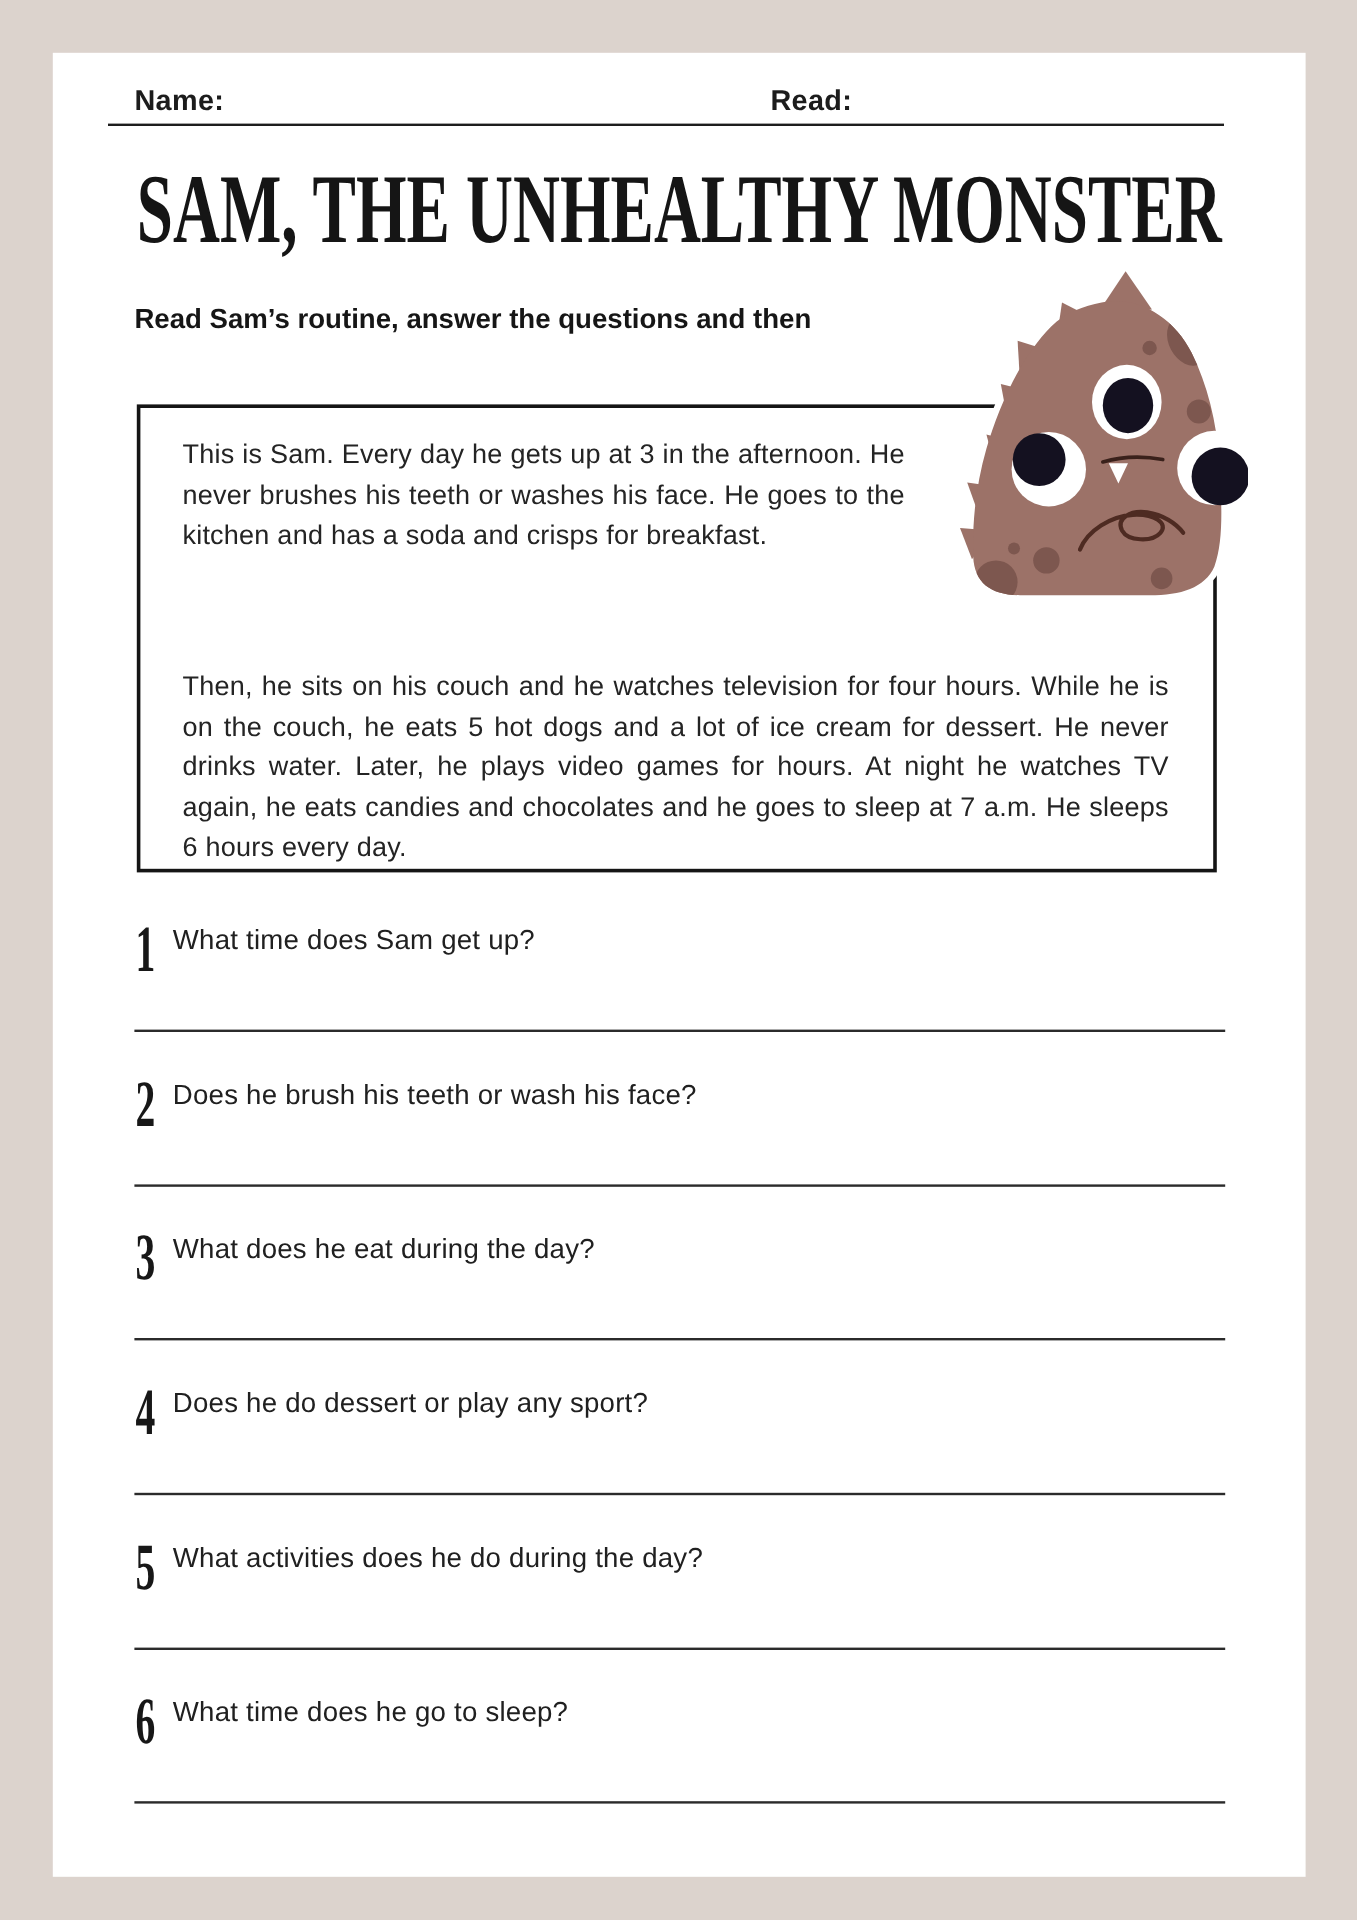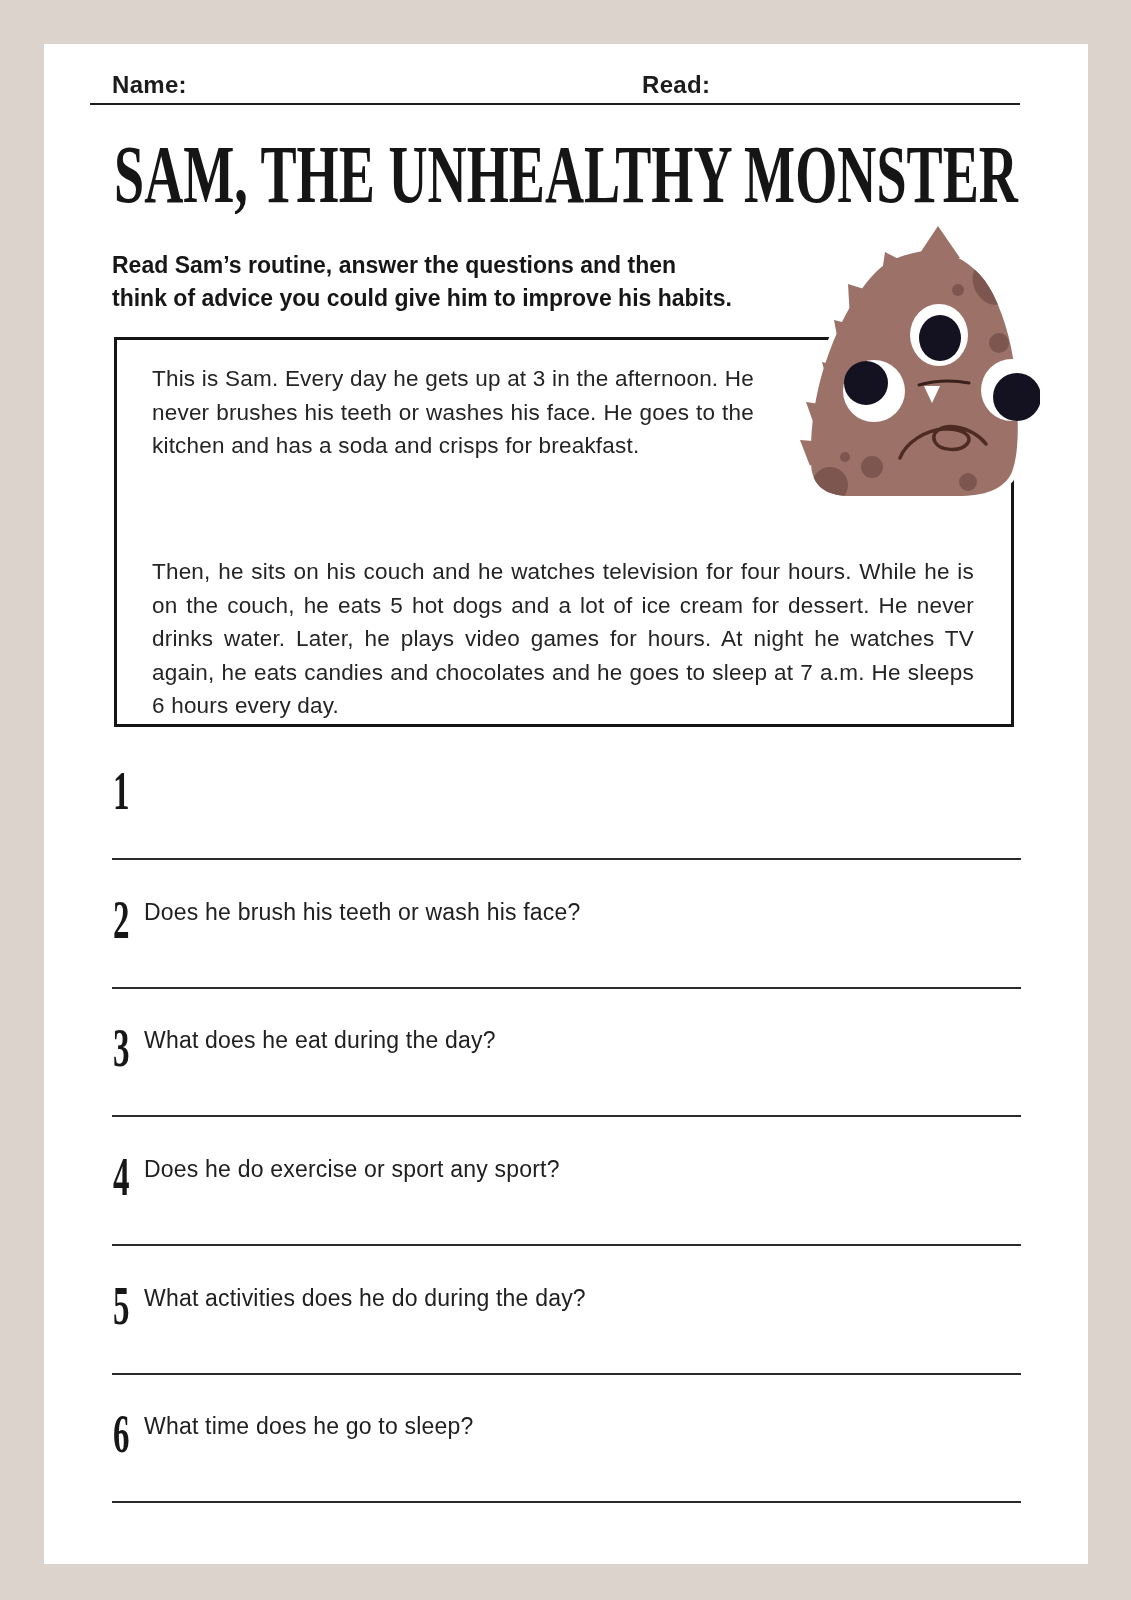--- a/index.html
+++ b/index.html
@@ -35,21 +35,20 @@
   <div class="hdr-label" style="left:112px">Name:</div>
   <div class="hdr-label" style="left:642px">Read:</div>
   <div class="hdr-line"></div>
 
   <svg class="title-svg" width="912" height="78">
     <text x="456" y="66" text-anchor="middle" textLength="904" lengthAdjust="spacingAndGlyphs">SAM, THE UNHEALTHY MONSTER</text>
   </svg>
 
   <div class="instructions">
     <div>Read Sam’s routine, answer the questions and then</div>
-    <div>think of advice you could give him to improve his habits.</div>
   </div>
 
   <div class="passage-box"></div>
   <div class="para para1">This is Sam. Every day he gets up at 3 in the afternoon. He never brushes his teeth or washes his face. He goes to the kitchen and has a soda and crisps for breakfast.</div>
   <div class="para para2">Then, he sits on his couch and he watches television for four hours. While he is on the couch, he eats 5 hot dogs and a lot of ice cream for dessert. He never drinks water. Later, he plays video games for hours. At night he watches TV again, he eats candies and chocolates and he goes to sleep at 7 a.m. He sleeps 6 hours every day.</div>
 
   <svg class="monster" width="252" height="288" viewBox="0 0 252 288">
     <defs>
       <clipPath id="mbody">
         <path d="M130 30 C160 24 190 42 205 72 C218 98 226 130 228 162 C230 196 232 228 224 250 C216 268 196 274 170 274 L62 274 C38 274 24 264 23 242 C22 210 26 180 34 152 C44 118 62 76 88 50 C100 38 115 33 130 30 Z"></path>
@@ -99,32 +98,33 @@
       <circle cx="229" cy="175" r="24" fill="#141120"></circle>
     </g>
 
     <path d="M131 163 Q155 156 181 161" fill="none" stroke="#3a211b" stroke-width="3" stroke-linecap="round"></path>
     <path d="M136 164 L152 164 L144 181 Z" fill="#ffffff"></path>
 
     <path d="M112 236 C118 220 138 208 156 207 C174 206 186 214 179 222 C172 230 152 229 147 220 C142 210 154 203 168 205 C181 207 192 214 198 222" fill="none" stroke="#4e2b22" stroke-width="3.5" stroke-linecap="round"></path>
   </svg>
 
   <div class="q-num" style="top:763px">1</div>
+  <div class="q-text" style="top:768px">What time does Sam get up?</div>
   <div class="ans-line" style="top:858px"></div>
 
   <div class="q-num" style="top:892px">2</div>
   <div class="q-text" style="top:897px">Does he brush his teeth or wash his face?</div>
   <div class="ans-line" style="top:987px"></div>
 
   <div class="q-num" style="top:1020px">3</div>
   <div class="q-text" style="top:1025px">What does he eat during the day?</div>
   <div class="ans-line" style="top:1115px"></div>
 
   <div class="q-num" style="top:1149px">4</div>
-  <div class="q-text" style="top:1154px">Does he do exercise or sport any sport?</div>
+  <div class="q-text" style="top:1154px">Does he do dessert or play any sport?</div>
   <div class="ans-line" style="top:1244px"></div>
 
   <div class="q-num" style="top:1278px">5</div>
   <div class="q-text" style="top:1283px">What activities does he do during the day?</div>
   <div class="ans-line" style="top:1373px"></div>
 
   <div class="q-num" style="top:1406px">6</div>
   <div class="q-text" style="top:1411px">What time does he go to sleep?</div>
   <div class="ans-line" style="top:1501px"></div>
 </div>

